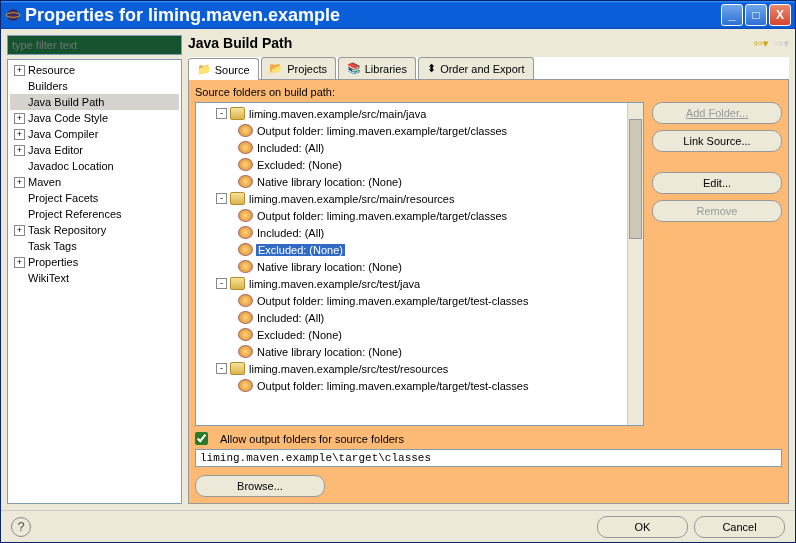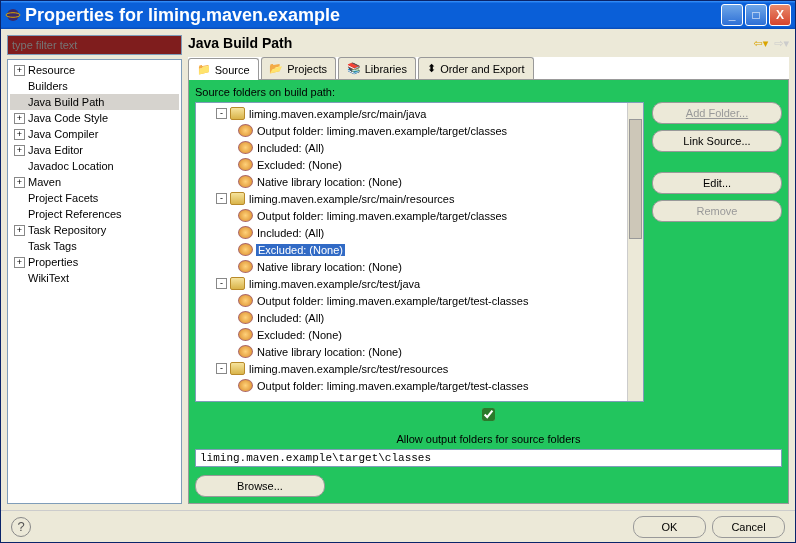--- a/index.html
+++ b/index.html
@@ -5,61 +5,61 @@
 * { box-sizing: border-box; margin: 0; padding: 0; font-family: Tahoma, sans-serif; font-size: 11px; }
 body { background: #ece9d8; width: 796px; height: 543px; overflow: hidden; border: 1px solid #0a246a; }
 .titlebar { height: 28px; background: linear-gradient(to bottom, #3a95ff 0%, #0a5fd8 8%, #0a5fd8 92%, #0849b5 100%); display: flex; align-items: center; padding: 0 4px; color: #fff; }
 .titlebar .app-icon { width: 16px; height: 16px; margin-right: 4px; }
 .titlebar .title { font-weight: bold; font-size: 18px; flex: 1; }
 .titlebar .winbtn { width: 22px; height: 22px; margin-left: 2px; border-radius: 3px; border: 1px solid #fff; display: flex; align-items: center; justify-content: center; font-weight: bold; font-size: 12px; color: #fff; }
 .winbtn.min, .winbtn.max { background: linear-gradient(#6fa7e8,#2d6fd6); }
 .winbtn.close { background: linear-gradient(#e88b6d,#d6452d); }
 .content { display: flex; height: calc(100% - 60px); padding: 6px; gap: 6px; }
 .left-panel { width: 175px; display: flex; flex-direction: column; }
-.filter-box { border: 1px solid #7f9db9; padding: 2px 4px; color: #999; background: #7f1d1d; margin-bottom: 4px; height: 20px; }
+.filter-box { border: 1px solid #7f9db9; padding: 2px 4px; color: #999; background: #14532d; margin-bottom: 4px; height: 20px; }
 .tree { flex: 1; background: #fff; border: 1px solid #7f9db9; overflow: auto; padding: 2px; color: #000; }
 .tree-item { display: flex; align-items: center; height: 16px; padding-left: 4px; cursor: default; }
 .tree-item .twist { width: 11px; height: 11px; border: 1px solid #888; background: #fff; text-align: center; line-height: 8px; font-size: 9px; margin-right: 3px; }
 .tree-item.no-twist { padding-left: 18px; }
 .tree-item.selected { background: #d6d3ce; }
 .right-panel { flex: 1; display: flex; flex-direction: column; }
 .page-header { display: flex; align-items: center; margin-bottom: 6px; }
 .page-title { font-size: 14px; font-weight: bold; flex: 1; }
 .nav-icons { display: flex; gap: 6px; color: #d9a400; }
 .tabs { display: flex; border-bottom: 1px solid #999; background: #fff; }
 .tab { padding: 4px 8px; border: 1px solid #999; border-bottom: none; margin-right: 2px; background: #ece9d8; display: flex; align-items: center; gap: 4px; cursor: default; border-radius: 3px 3px 0 0; }
 .tab.active { background: #fff; position: relative; top: 1px; }
-.tab-content { background: #22c55e; border: 1px solid #999; border-top: none; padding: 6px; flex: 1; display: flex; flex-direction: column; overflow: hidden; }
+.tab-content { background: #fdba74; border: 1px solid #999; border-top: none; padding: 6px; flex: 1; display: flex; flex-direction: column; overflow: hidden; }
 .src-label { margin-bottom: 4px; }
 .src-body { display: flex; gap: 8px; flex: 1; overflow: hidden; }
 .src-tree-wrap { flex: 1; border: 1px solid #7f9db9; background: #fff; overflow: hidden; position: relative; }
 .src-tree { position: absolute; inset: 0 16px 0 0; overflow: auto; padding: 2px; font-family: "Courier New", monospace; font-size: 12px; }
 .scrollbar { position: absolute; right: 0; top: 0; bottom: 0; width: 16px; background: #ece9d8; border-left: 1px solid #ccc; }
 .scrollbar .thumb { position: absolute; left: 1px; right: 1px; top: 16px; height: 120px; background: #cdc7b8; border: 1px solid #999; }
 .src-buttons { width: 130px; display: flex; flex-direction: column; gap: 6px; }
 .btn { border: 1px solid #999; background: #ece9d8; height: 22px; display: flex; align-items: center; justify-content: center; border-radius: 10px; cursor: default; }
 .btn.disabled { color: #999; }
 .node { display: flex; align-items: center; height: 17px; white-space: nowrap; }
 .tw { width: 11px; height: 11px; border: 1px solid #888; text-align: center; line-height: 8px; font-size: 9px; margin-right: 3px; background: #fff; }
 .ico { width: 15px; height: 13px; margin-right: 3px; display: inline-block; }
 .ico.folder { background: linear-gradient(#f6e39c,#d9b44a); border: 1px solid #b88a2a; border-radius: 2px; }
 .ico.attr { background: radial-gradient(circle,#ffd27a,#d98a2a); border-radius: 50%; border: 1px solid #a66; }
 .node.sel span.txt { background: #316ac5; color: #fff; padding: 0 2px; }
 .node .txt { padding: 0 1px; }
 .indent1 { padding-left: 18px; }
 .indent2 { padding-left: 40px; }
-.allow-row { display: flex; align-items: center; gap: 12px; margin-top: 6px; flex-direction: column; }
+.allow-row { display: flex; align-items: center; gap: 12px; margin-top: 6px; }
 .allow-row input { accent-color: #2a7a2a; }
 .default-row { margin-top: 6px; }
 .default-input-row { display: flex; gap: 8px; margin-top: 4px; flex-direction: column; }
 .default-input { flex: 1; border: 1px solid #7f9db9; background: #fff; padding: 2px 4px; font-family: "Courier New", monospace; }
 .footer { height: 32px; display: flex; align-items: center; padding: 0 10px; border-top: 1px solid #ccc; }
 .help-icon { width: 20px; height: 20px; border: 1px solid #888; border-radius: 50%; text-align: center; line-height: 18px; color: #555; font-size: 13px; }
 .footer-btns { margin-left: auto; display: flex; gap: 6px; }
-.footer-btns .btn { width: 73px; }
+.footer-btns .btn { width: 91px; }
 .underline { text-decoration: underline; }
 </style>
 </head>
 <body>
 
 <div class="titlebar">
   <svg class="app-icon" viewBox="0 0 16 16">
       <circle cx="8" cy="8" r="6" fill="#3a2a6a"></circle>
       <ellipse cx="8" cy="8" rx="7" ry="2.3" fill="none" stroke="#d9a400" stroke-width="1"></ellipse>
     </svg>

